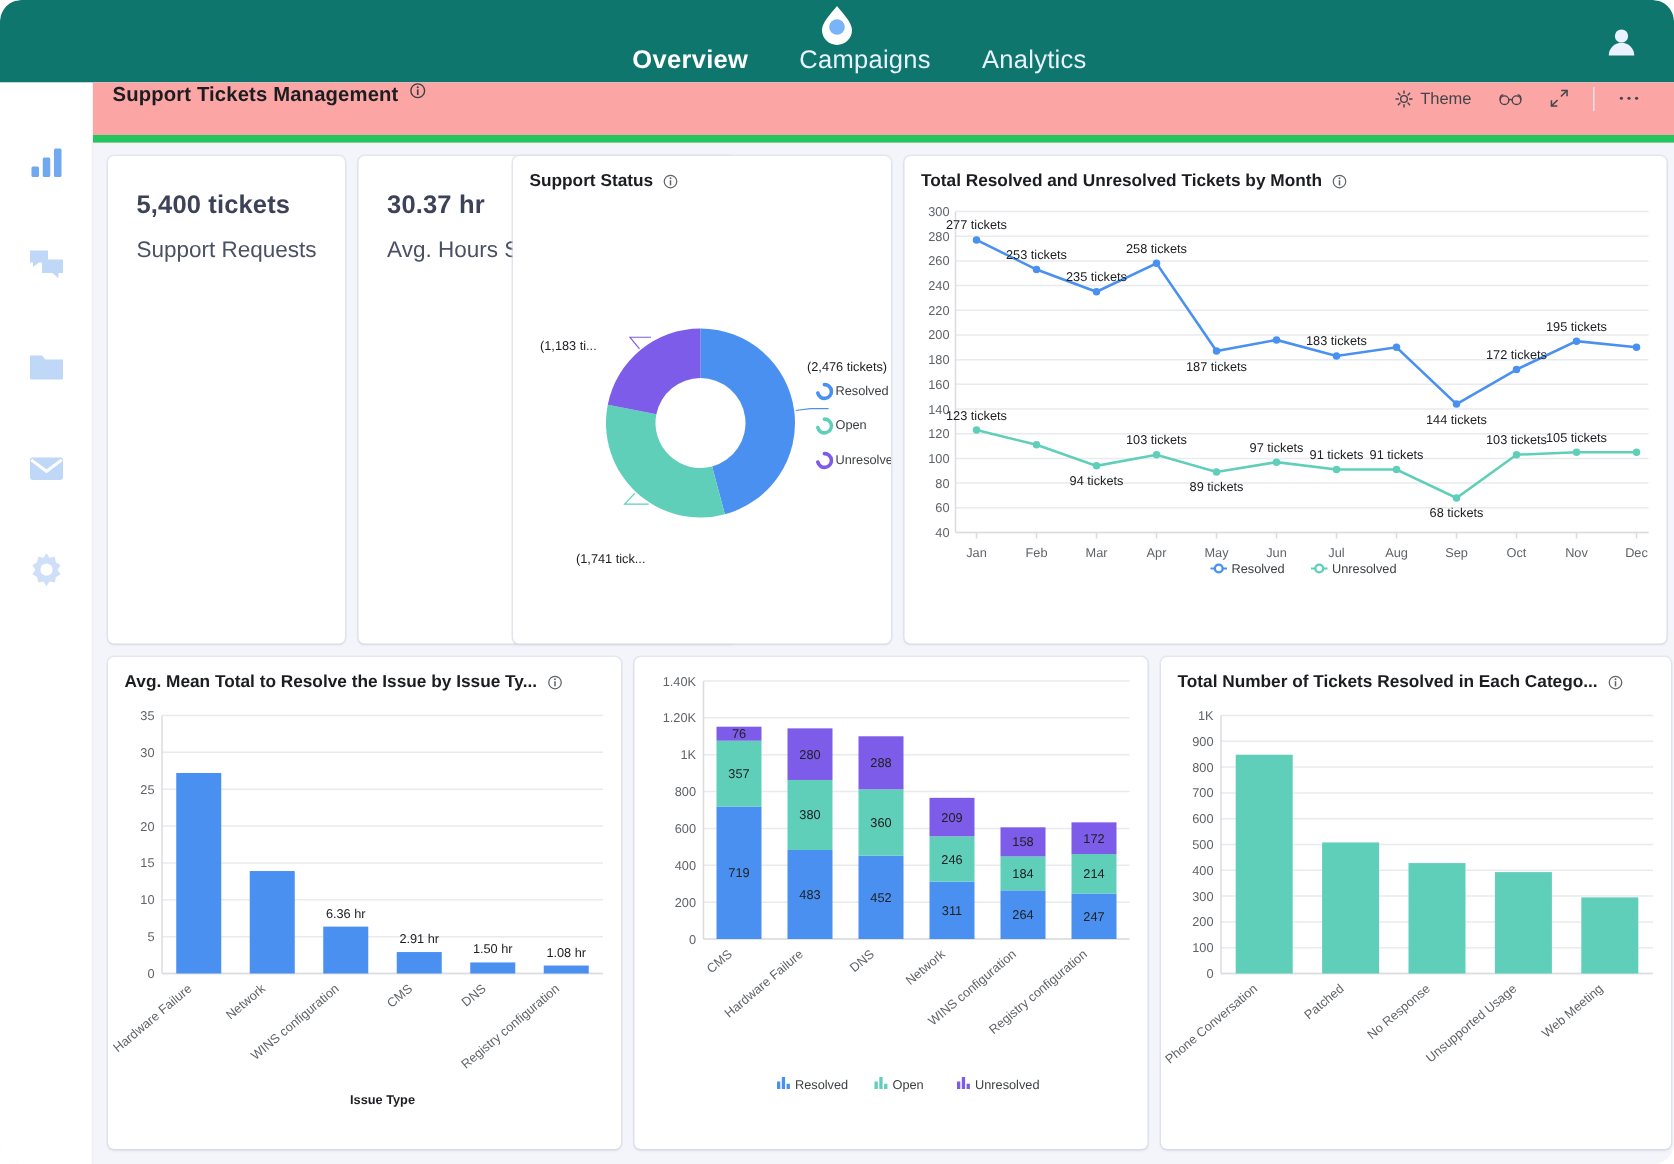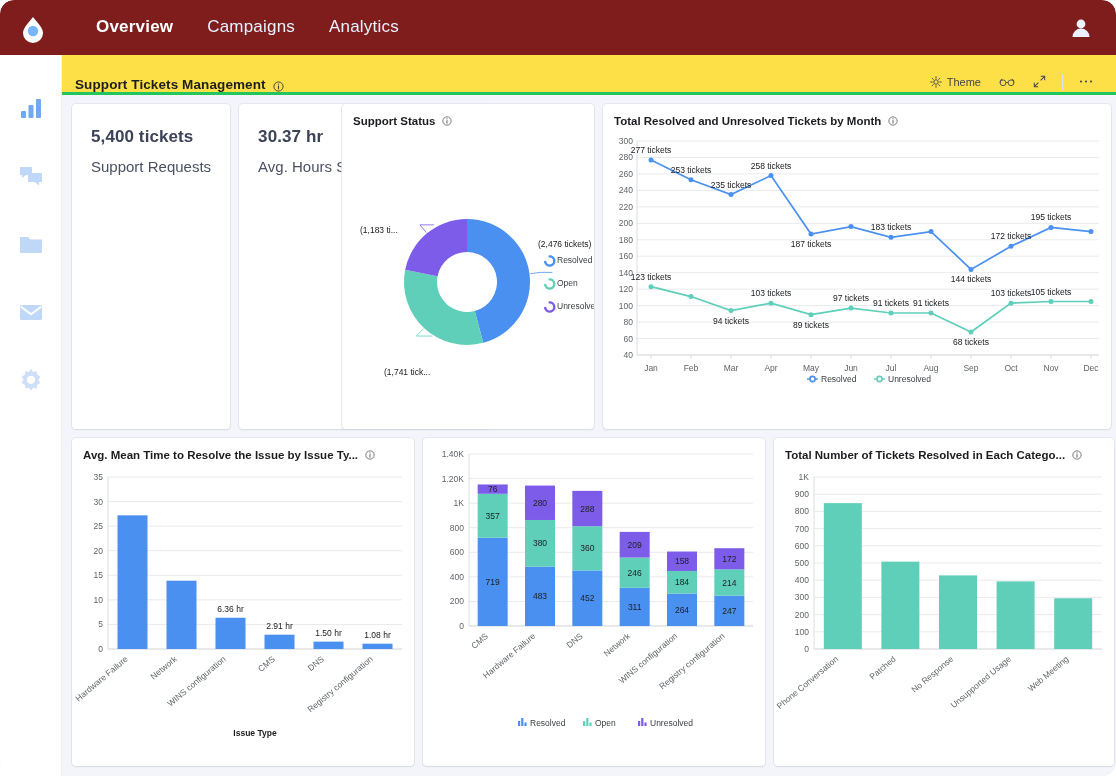--- a/index.html
+++ b/index.html
@@ -12,23 +12,23 @@
   .app {
     position: relative; width: 1116px; height: 776px;
     background: #f4f5fa;
     border-radius: 14px;
     overflow: hidden;
   }
 
   
   .topnav {
     position: absolute; top: 0; left: 0; right: 0; height: 55px;
-    background: #7f1d1d;
+    background: #0f766e;
     display: flex; align-items: center;
-    border-top-left-radius: 14px; border-top-right-radius: 14px;
+    border-top-left-radius: 14px; border-top-right-radius: 14px; flex-direction: column;
   }
   .logo { width: 66px; display: flex; align-items: center; justify-content: center; }
   .logo svg { display: block; }
   .navtabs { display: flex; align-items: center; gap: 34px; margin-left: 30px; }
   .navtab {
     font-size: 17px; color: #e8f1fe; letter-spacing: .2px; cursor: pointer;
     padding-bottom: 2px;
   }
   .navtab.active { color: #ffffff; font-weight: bold; }
   .avatar {
@@ -46,22 +46,22 @@
     border-right: 1px solid #eef0f6;
   }
   .rail-item { width: 30px; height: 30px; display:flex; align-items:center; justify-content:center; cursor: pointer; }
 
   
   .content {
     position: absolute; left: 62px; top: 55px; right: 0; bottom: 0;
     background: #f4f5fa; display: flex; flex-direction: column;
   }
   .dash-header {
-    height: 40px; background: #fde047; display: flex; align-items: flex-end;
-    padding: 0 14px 0 13px; border-bottom: 3px solid #22c55e;
+    height: 40px; background: #fca5a5; display: flex; align-items: flex-start;
+    padding: 0 14px 0 13px; border-bottom: 5px solid #22c55e;
   }
   .dash-title { font-size: 13.5px; font-weight: bold; color: #1c1d21; letter-spacing: .1px; }
   .info-i { margin-left: 7px; display:inline-flex; vertical-align: middle; }
   .hdr-tools { margin-left: auto; display: flex; align-items: center; gap: 0px; }
   .tool { display: flex; align-items: center; gap: 5px; padding: 4px 9px; cursor: pointer; color: #43454b; font-size: 11px; }
   .tool-sep { width: 1px; height: 16px; background: #dfe2ea; margin: 0 7px; }
 
   .board { flex: 1; padding: 9px 10px 10px 10px; display: flex; flex-direction: column; gap: 9px; }
   .row { display: flex; gap: 9px; }
   .row-top { height: 325px; }
@@ -386,21 +386,21 @@
                 <text x="285" y="255" class="lgd">Unresolved</text>
               </g>
             </svg>
         </div>
       </div>
 
       <div class="row row-bottom">
 
         <div class="card bc1">
           <div class="card-title">
-            <span>Avg. Mean Time to Resolve the Issue by Issue Ty...</span>
+            <span>Avg. Mean Total to Resolve the Issue by Issue Ty...</span>
             <span class="info-i">
               <svg width="10" height="10" viewBox="0 0 12 12">
                 <circle cx="6" cy="6" r="5" fill="none" stroke="#5f6368" stroke-width="1"></circle>
                 <circle cx="6" cy="3.4" r=".75" fill="#5f6368"></circle>
                 <rect x="5.4" y="5" width="1.2" height="4.1" fill="#5f6368"></rect>
               </svg>
             </span>
           </div>
           <svg id="bar1-svg" width="342" height="300" viewBox="0 0 342 300">
               <line x1="36" y1="188" x2="330" y2="188" class="grid"></line>

